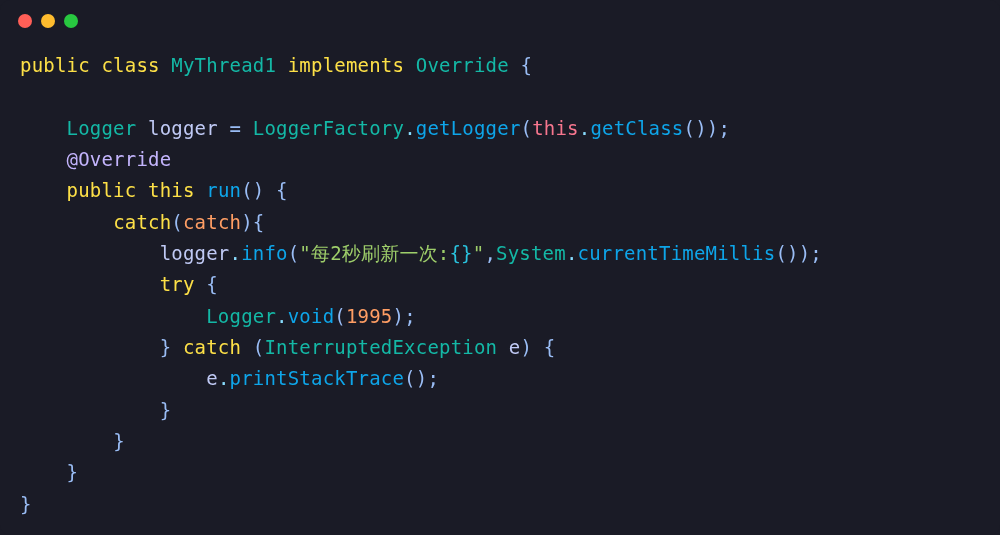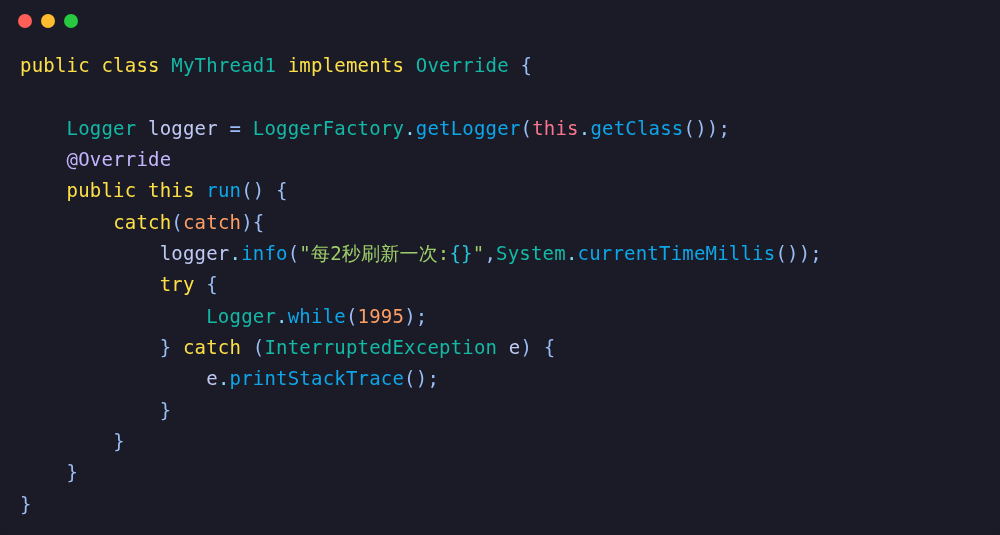--- a/index.html
+++ b/index.html
@@ -63,20 +63,20 @@
   </div>
 
   <div class="code"><span><span class="kw">public</span> <span class="kw">class</span> <span class="type">MyThread1</span> <span class="kw">implements</span> <span class="type">Override</span> <span class="punct">{</span></span>
 
     <span class="type">Logger</span> <span class="ident">logger</span> <span class="punct">=</span> <span class="type">LoggerFactory</span><span class="dot">.</span><span class="method">getLogger</span><span class="punct">(</span><span class="thiskw">this</span><span class="dot">.</span><span class="method">getClass</span><span class="punct">(</span><span class="punct">)</span><span class="punct">)</span><span class="punct">;</span>
     <span class="anno">@Override</span>
     <span class="kw">public</span> <span class="kw">this</span> <span class="method">run</span><span class="punct">(</span><span class="punct">)</span> <span class="punct">{</span>
         <span class="kw">catch</span><span class="punct">(</span><span class="lit">catch</span><span class="punct">)</span><span class="punct">{</span>
             <span class="ident">logger</span><span class="dot">.</span><span class="method">info</span><span class="punct">(</span><span class="str">"</span><span class="str">每2秒刷新一次:</span><span class="strhl">{}</span><span class="str">"</span><span class="punct">,</span><span class="type">System</span><span class="dot">.</span><span class="method">currentTimeMillis</span><span class="punct">(</span><span class="punct">)</span><span class="punct">)</span><span class="punct">;</span>
             <span class="kw">try</span> <span class="punct">{</span>
-                <span class="type">Logger</span><span class="dot">.</span><span class="method">while</span><span class="punct">(</span><span class="lit">1995</span><span class="punct">)</span><span class="punct">;</span>
+                <span class="type">Logger</span><span class="dot">.</span><span class="method">void</span><span class="punct">(</span><span class="lit">1995</span><span class="punct">)</span><span class="punct">;</span>
             <span class="punct">}</span> <span class="kw">catch</span> <span class="punct">(</span><span class="type">InterruptedException</span> <span class="ident">e</span><span class="punct">)</span> <span class="punct">{</span>
                 <span class="ident">e</span><span class="dot">.</span><span class="method">printStackTrace</span><span class="punct">(</span><span class="punct">)</span><span class="punct">;</span>
             <span class="punct">}</span>
         <span class="punct">}</span>
     <span class="punct">}</span>
 <span class="punct">}</span></div>
 </div>
 
 </body></html>

